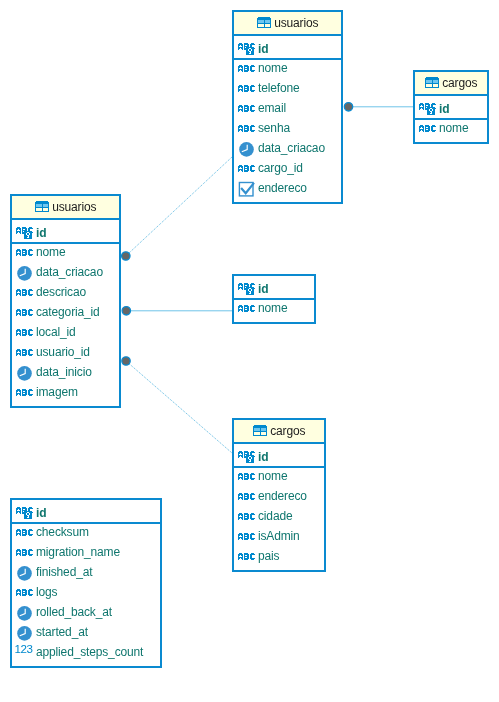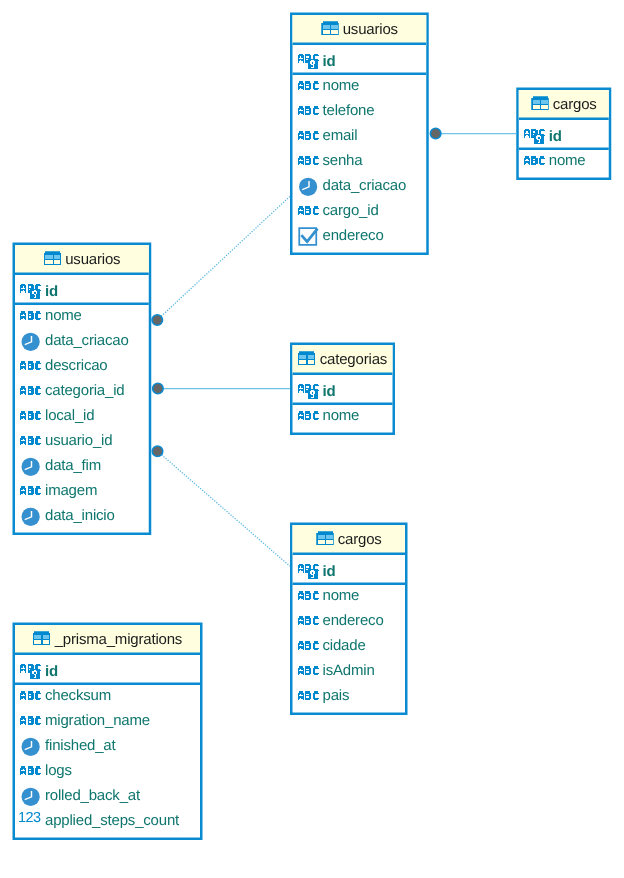--- a/index.html
+++ b/index.html
@@ -595,21 +595,21 @@
           </span>
           <span class="fname">usuario_id</span>
         </div>
         <div class="frow">
           <span class="ico">
             <svg width="17" height="16" viewBox="0 0 17 16">
               <circle cx="8.5" cy="9.4" r="7.3" fill="#3490cf"></circle>
               <path d="M9.2 4.7 L9.2 9.5 L3.8 11.7" stroke="#fff" stroke-width="1.15" fill="none" stroke-linecap="butt" stroke-linejoin="miter"></path>
             </svg>
           </span>
-          <span class="fname">data_fim</span>
+          <span class="fname">data_inicio</span>
         </div>
         <div class="frow">
           <span class="ico">
             <svg width="17" height="16" viewBox="0 0 17 16" shape-rendering="crispEdges">
               <rect x="1" y="5" width="3" height="1" fill="#0089ce"></rect>
               <rect x="0" y="6" width="5" height="1" fill="#0089ce"></rect>
               <rect x="0" y="7" width="2" height="1" fill="#0089ce"></rect>
               <rect x="3" y="7" width="2" height="1" fill="#0089ce"></rect>
               <rect x="0" y="8" width="1" height="1" fill="#0089ce"></rect>
               <rect x="4" y="8" width="1" height="1" fill="#0089ce"></rect>
@@ -630,44 +630,24 @@
               <rect x="13" y="5" width="3" height="1" fill="#0089ce"></rect>
               <rect x="12" y="6" width="5" height="1" fill="#0089ce"></rect>
               <rect x="12" y="7" width="2" height="1" fill="#0089ce"></rect>
               <rect x="12" y="8" width="2" height="1" fill="#0089ce"></rect>
               <rect x="12" y="9" width="2" height="1" fill="#0089ce"></rect>
               <rect x="12" y="10" width="5" height="1" fill="#0089ce"></rect>
               <rect x="13" y="11" width="3" height="1" fill="#0089ce"></rect>
             </svg>
           </span>
           <span class="fname">imagem</span>
-        </div>
-        <div class="frow">
-          <span class="ico">
-            <svg width="17" height="16" viewBox="0 0 17 16">
-              <circle cx="8.5" cy="9.4" r="7.3" fill="#3490cf"></circle>
-              <path d="M9.2 4.7 L9.2 9.5 L3.8 11.7" stroke="#fff" stroke-width="1.15" fill="none" stroke-linecap="butt" stroke-linejoin="miter"></path>
-            </svg>
-          </span>
-          <span class="fname">data_inicio</span>
         </div>
       </div>
     </div>
     <div class="tbl" style="left: 232px; top: 274px; width: 84px;">
-      <div class="thead">
-        <span class="tico"><svg width="14" height="11" viewBox="0 0 14 11" shape-rendering="crispEdges">
-            <rect x="1" y="0" width="12" height="1" fill="#0089ce"></rect>
-            <rect x="0" y="1" width="14" height="10" fill="#0089ce"></rect>
-            <rect x="1" y="3" width="6" height="3" fill="#6ec6ef"></rect>
-            <rect x="8" y="3" width="5" height="3" fill="#6ec6ef"></rect>
-            <rect x="1" y="7" width="6" height="3" fill="#ffffe0"></rect>
-            <rect x="8" y="7" width="5" height="3" fill="#ffffe0"></rect>
-          </svg></span>
-        <span class="tname">categorias</span>
-      </div>
       <div class="pkrow">
         <span class="ico">
           <svg width="17" height="16" viewBox="0 0 17 16" shape-rendering="crispEdges">
             <rect x="1" y="4" width="3" height="1" fill="#0089ce"></rect>
             <rect x="0" y="5" width="5" height="1" fill="#0089ce"></rect>
             <rect x="0" y="6" width="2" height="1" fill="#0089ce"></rect>
             <rect x="3" y="6" width="2" height="1" fill="#0089ce"></rect>
             <rect x="0" y="7" width="1" height="1" fill="#0089ce"></rect>
             <rect x="4" y="7" width="1" height="1" fill="#0089ce"></rect>
             <rect x="0" y="8" width="5" height="1" fill="#0089ce"></rect>
@@ -959,31 +939,20 @@
               <rect x="12" y="9" width="2" height="1" fill="#0089ce"></rect>
               <rect x="12" y="10" width="5" height="1" fill="#0089ce"></rect>
               <rect x="13" y="11" width="3" height="1" fill="#0089ce"></rect>
             </svg>
           </span>
           <span class="fname">pais</span>
         </div>
       </div>
     </div>
     <div class="tbl" style="left: 10px; top: 498px; width: 152px;">
-      <div class="thead">
-        <span class="tico"><svg width="14" height="11" viewBox="0 0 14 11" shape-rendering="crispEdges">
-            <rect x="1" y="0" width="12" height="1" fill="#0089ce"></rect>
-            <rect x="0" y="1" width="14" height="10" fill="#0089ce"></rect>
-            <rect x="1" y="3" width="6" height="3" fill="#6ec6ef"></rect>
-            <rect x="8" y="3" width="5" height="3" fill="#6ec6ef"></rect>
-            <rect x="1" y="7" width="6" height="3" fill="#ffffe0"></rect>
-            <rect x="8" y="7" width="5" height="3" fill="#ffffe0"></rect>
-          </svg></span>
-        <span class="tname">_prisma_migrations</span>
-      </div>
       <div class="pkrow">
         <span class="ico">
           <svg width="17" height="16" viewBox="0 0 17 16" shape-rendering="crispEdges">
             <rect x="1" y="4" width="3" height="1" fill="#0089ce"></rect>
             <rect x="0" y="5" width="5" height="1" fill="#0089ce"></rect>
             <rect x="0" y="6" width="2" height="1" fill="#0089ce"></rect>
             <rect x="3" y="6" width="2" height="1" fill="#0089ce"></rect>
             <rect x="0" y="7" width="1" height="1" fill="#0089ce"></rect>
             <rect x="4" y="7" width="1" height="1" fill="#0089ce"></rect>
             <rect x="0" y="8" width="5" height="1" fill="#0089ce"></rect>
@@ -1135,20 +1104,29 @@
             <svg width="17" height="16" viewBox="0 0 17 16">
               <circle cx="8.5" cy="9.4" r="7.3" fill="#3490cf"></circle>
               <path d="M9.2 4.7 L9.2 9.5 L3.8 11.7" stroke="#fff" stroke-width="1.15" fill="none" stroke-linecap="butt" stroke-linejoin="miter"></path>
             </svg>
           </span>
           <span class="fname">rolled_back_at</span>
         </div>
         <div class="frow">
           <span class="ico">
             <svg width="17" height="16" viewBox="0 0 17 16">
+              <circle cx="8.5" cy="9.4" r="7.3" fill="#3490cf"></circle>
+              <path d="M9.2 4.7 L9.2 9.5 L3.8 11.7" stroke="#fff" stroke-width="1.15" fill="none" stroke-linecap="butt" stroke-linejoin="miter"></path>
+            </svg>
+          </span>
+          <span class="fname">started_at</span>
+        </div>
+        <div class="frow">
+          <span class="ico">
+            <svg width="17" height="16" viewBox="0 0 17 16">
               <text x="-1.6" y="9.4" font-family="Liberation Sans, sans-serif" font-size="11.6" letter-spacing="-0.45" fill="#0089ce">123</text>
             </svg>
           </span>
           <span class="fname">applied_steps_count</span>
         </div>
       </div>
     </div>
     <svg class="links" viewBox="0 0 499 702">
       <polyline points="348.5,106.8 413,106.8" fill="none" stroke="#6fc3e8" stroke-width="1"></polyline>
       <circle cx="348.5" cy="106.8" r="4.2" fill="#666666" stroke="#0a8ad0" stroke-width="1.3"></circle>

